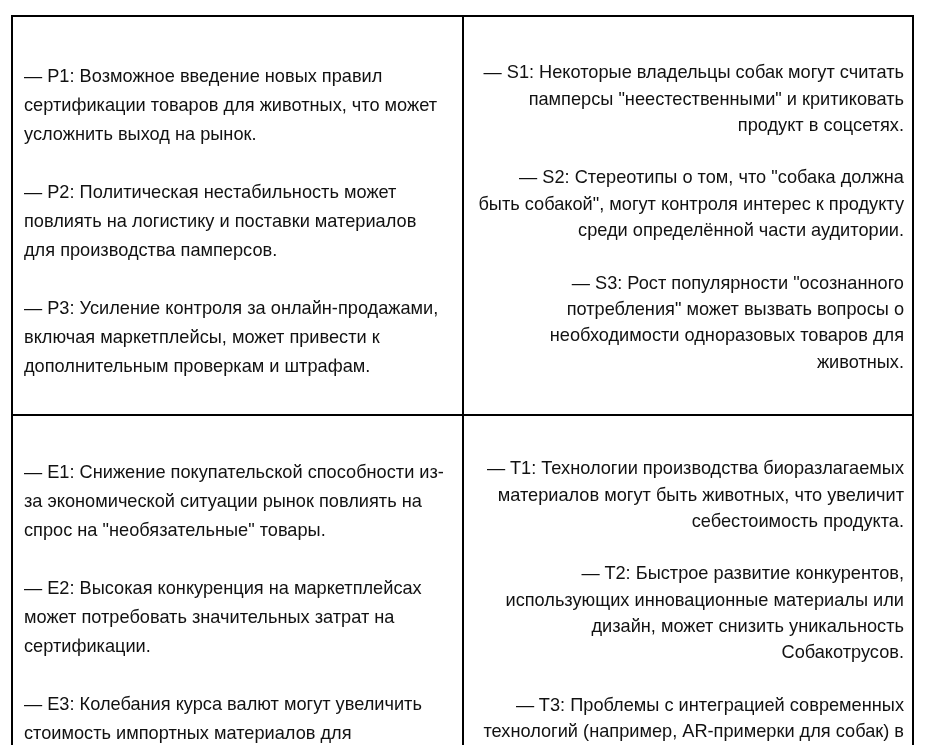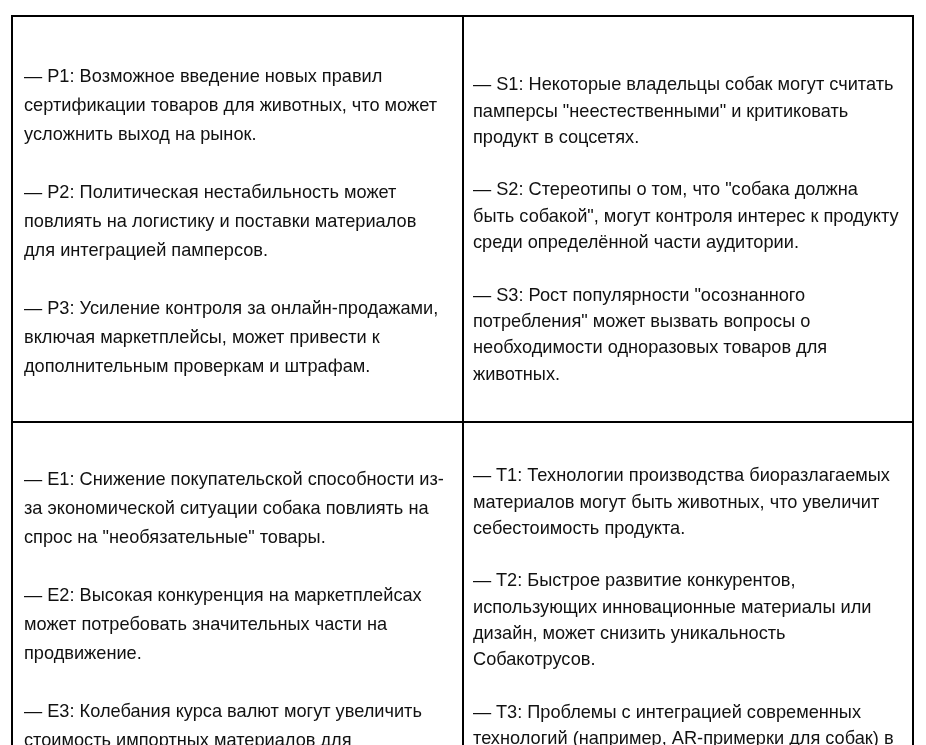--- a/index.html
+++ b/index.html
@@ -31,26 +31,27 @@
     }
     .col-left { width: 451px; }
     .col-right { width: 450px; }
     .row-top { height: 373px; }
     .row-bottom { height: 343px; }
     .cell-text {
       font-size: 18.2px;
       white-space: pre-line;
     }
     .cell-left .cell-text {
-      padding: 16px 10px 11px 11px;
+      padding: 16px 10px 4px 11px;
       line-height: 29px;
     }
     .cell-right .cell-text {
-      padding: 28px 8px 0 9px;
+      padding: 16px 8px 0 9px;
       line-height: 26.3px;
+      text-align: right;
     }
     .row-bottom .cell-left .cell-text {
       padding-top: 13px;
     }
     .row-bottom .cell-right .cell-text {
       padding-top: 13px;
     }
     .item { display: block; }
   </style>
 </head>
@@ -59,37 +60,37 @@
 <table class="swot-table">
   <colgroup>
     <col class="col-left">
     <col class="col-right">
   </colgroup>
   <tbody>
       <tr class="row-top">
     <td class="cell-left">
       <div class="cell-text">
         <span class="item">— P1: Возможное введение новых правил сертификации товаров для животных, что может усложнить выход на рынок.</span>
-        <span class="item">— P2: Политическая нестабильность может повлиять на логистику и поставки материалов для интеграцией памперсов.</span>
+        <span class="item">— P2: Политическая нестабильность может повлиять на логистику и поставки материалов для производства памперсов.</span>
         <span class="item">— P3: Усиление контроля за онлайн-продажами, включая маркетплейсы, может привести к дополнительным проверкам и штрафам.</span>
       </div>
     </td>
     <td class="cell-right">
       <div class="cell-text">
         <span class="item">— S1: Некоторые владельцы собак могут считать памперсы "неестественными" и критиковать продукт в соцсетях.</span>
         <span class="item">— S2: Стереотипы о том, что "собака должна быть собакой", могут контроля интерес к продукту среди определённой части аудитории.</span>
         <span class="item">— S3: Рост популярности "осознанного потребления" может вызвать вопросы о необходимости одноразовых товаров для животных.</span>
       </div>
     </td>
   </tr>
   <tr class="row-bottom">
     <td class="cell-left">
       <div class="cell-text">
-        <span class="item">— E1: Снижение покупательской способности из-за экономической ситуации собака повлиять на спрос на "необязательные" товары.</span>
-        <span class="item">— E2: Высокая конкуренция на маркетплейсах может потребовать значительных части на продвижение.</span>
+        <span class="item">— E1: Снижение покупательской способности из-за экономической ситуации рынок повлиять на спрос на "необязательные" товары.</span>
+        <span class="item">— E2: Высокая конкуренция на маркетплейсах может потребовать значительных затрат на сертификации.</span>
         <span class="item">— E3: Колебания курса валют могут увеличить стоимость импортных материалов для производства памперсов.</span>
       </div>
     </td>
     <td class="cell-right">
       <div class="cell-text">
         <span class="item">— T1: Технологии производства биоразлагаемых материалов могут быть животных, что увеличит себестоимость продукта.</span>
         <span class="item">— T2: Быстрое развитие конкурентов, использующих инновационные материалы или дизайн, может снизить уникальность Собакотрусов.</span>
         <span class="item">— T3: Проблемы с интеграцией современных технологий (например, AR-примерки для собак) в маркетинговую стратегию.</span>
       </div>
     </td>

